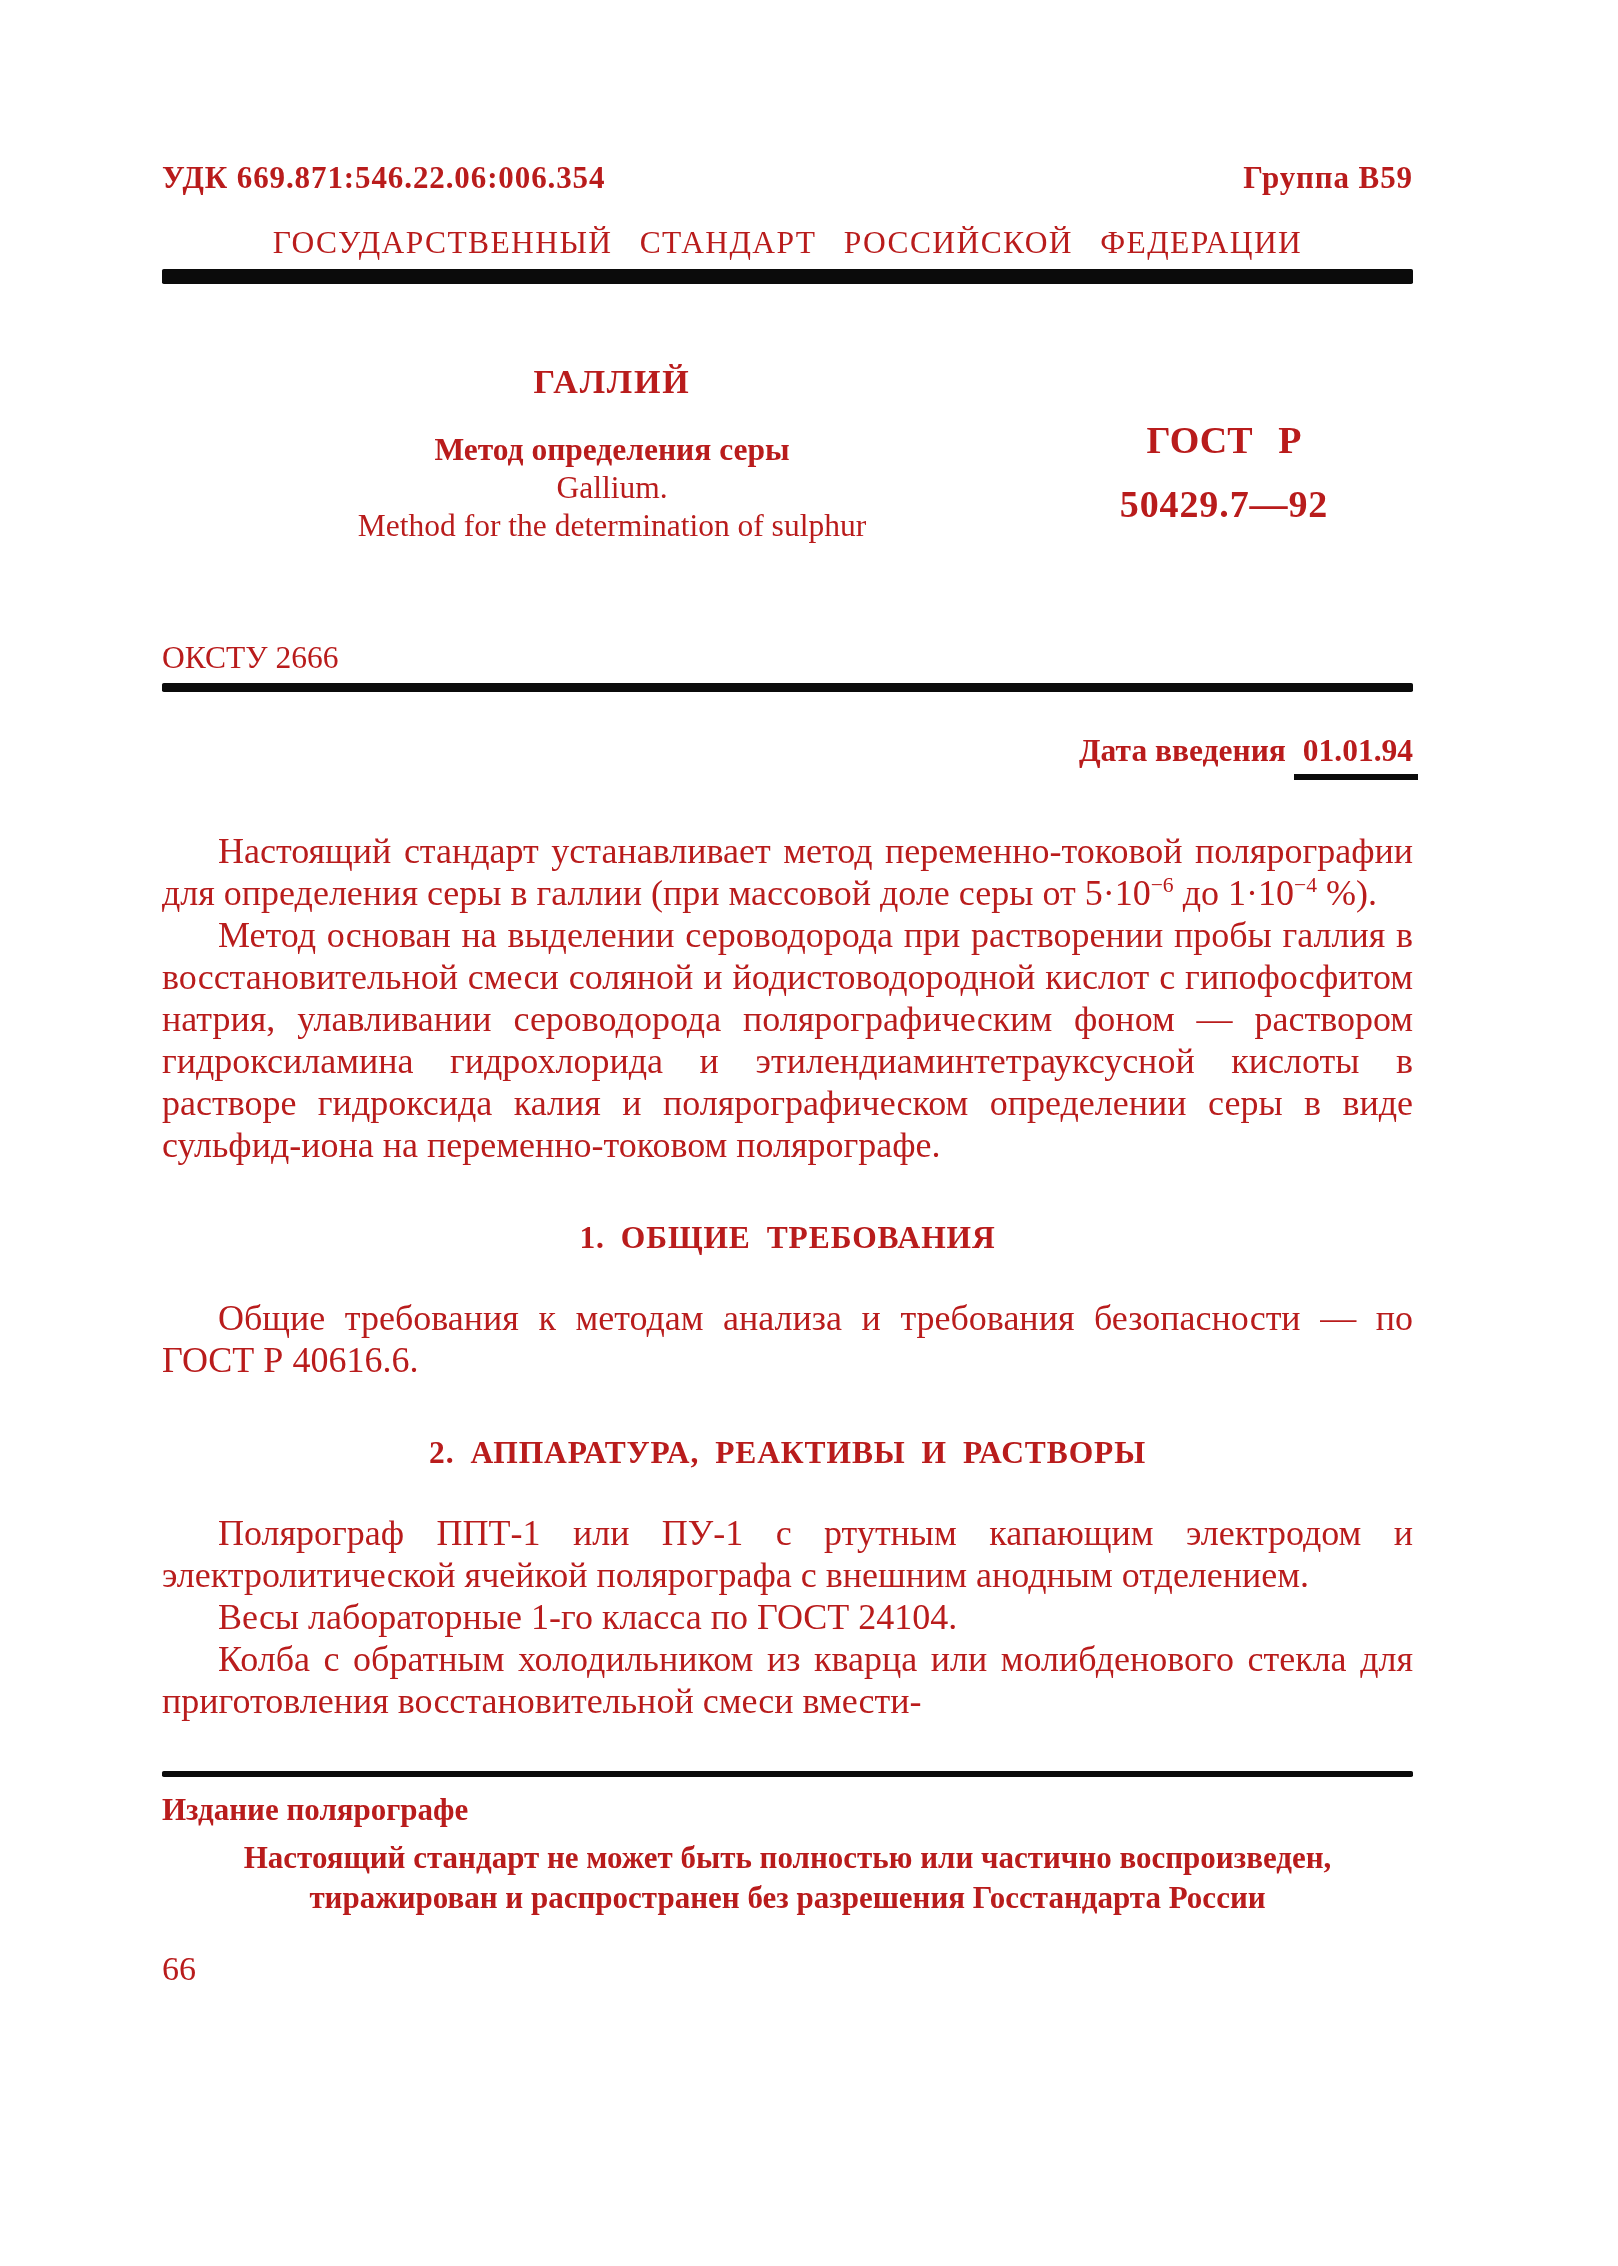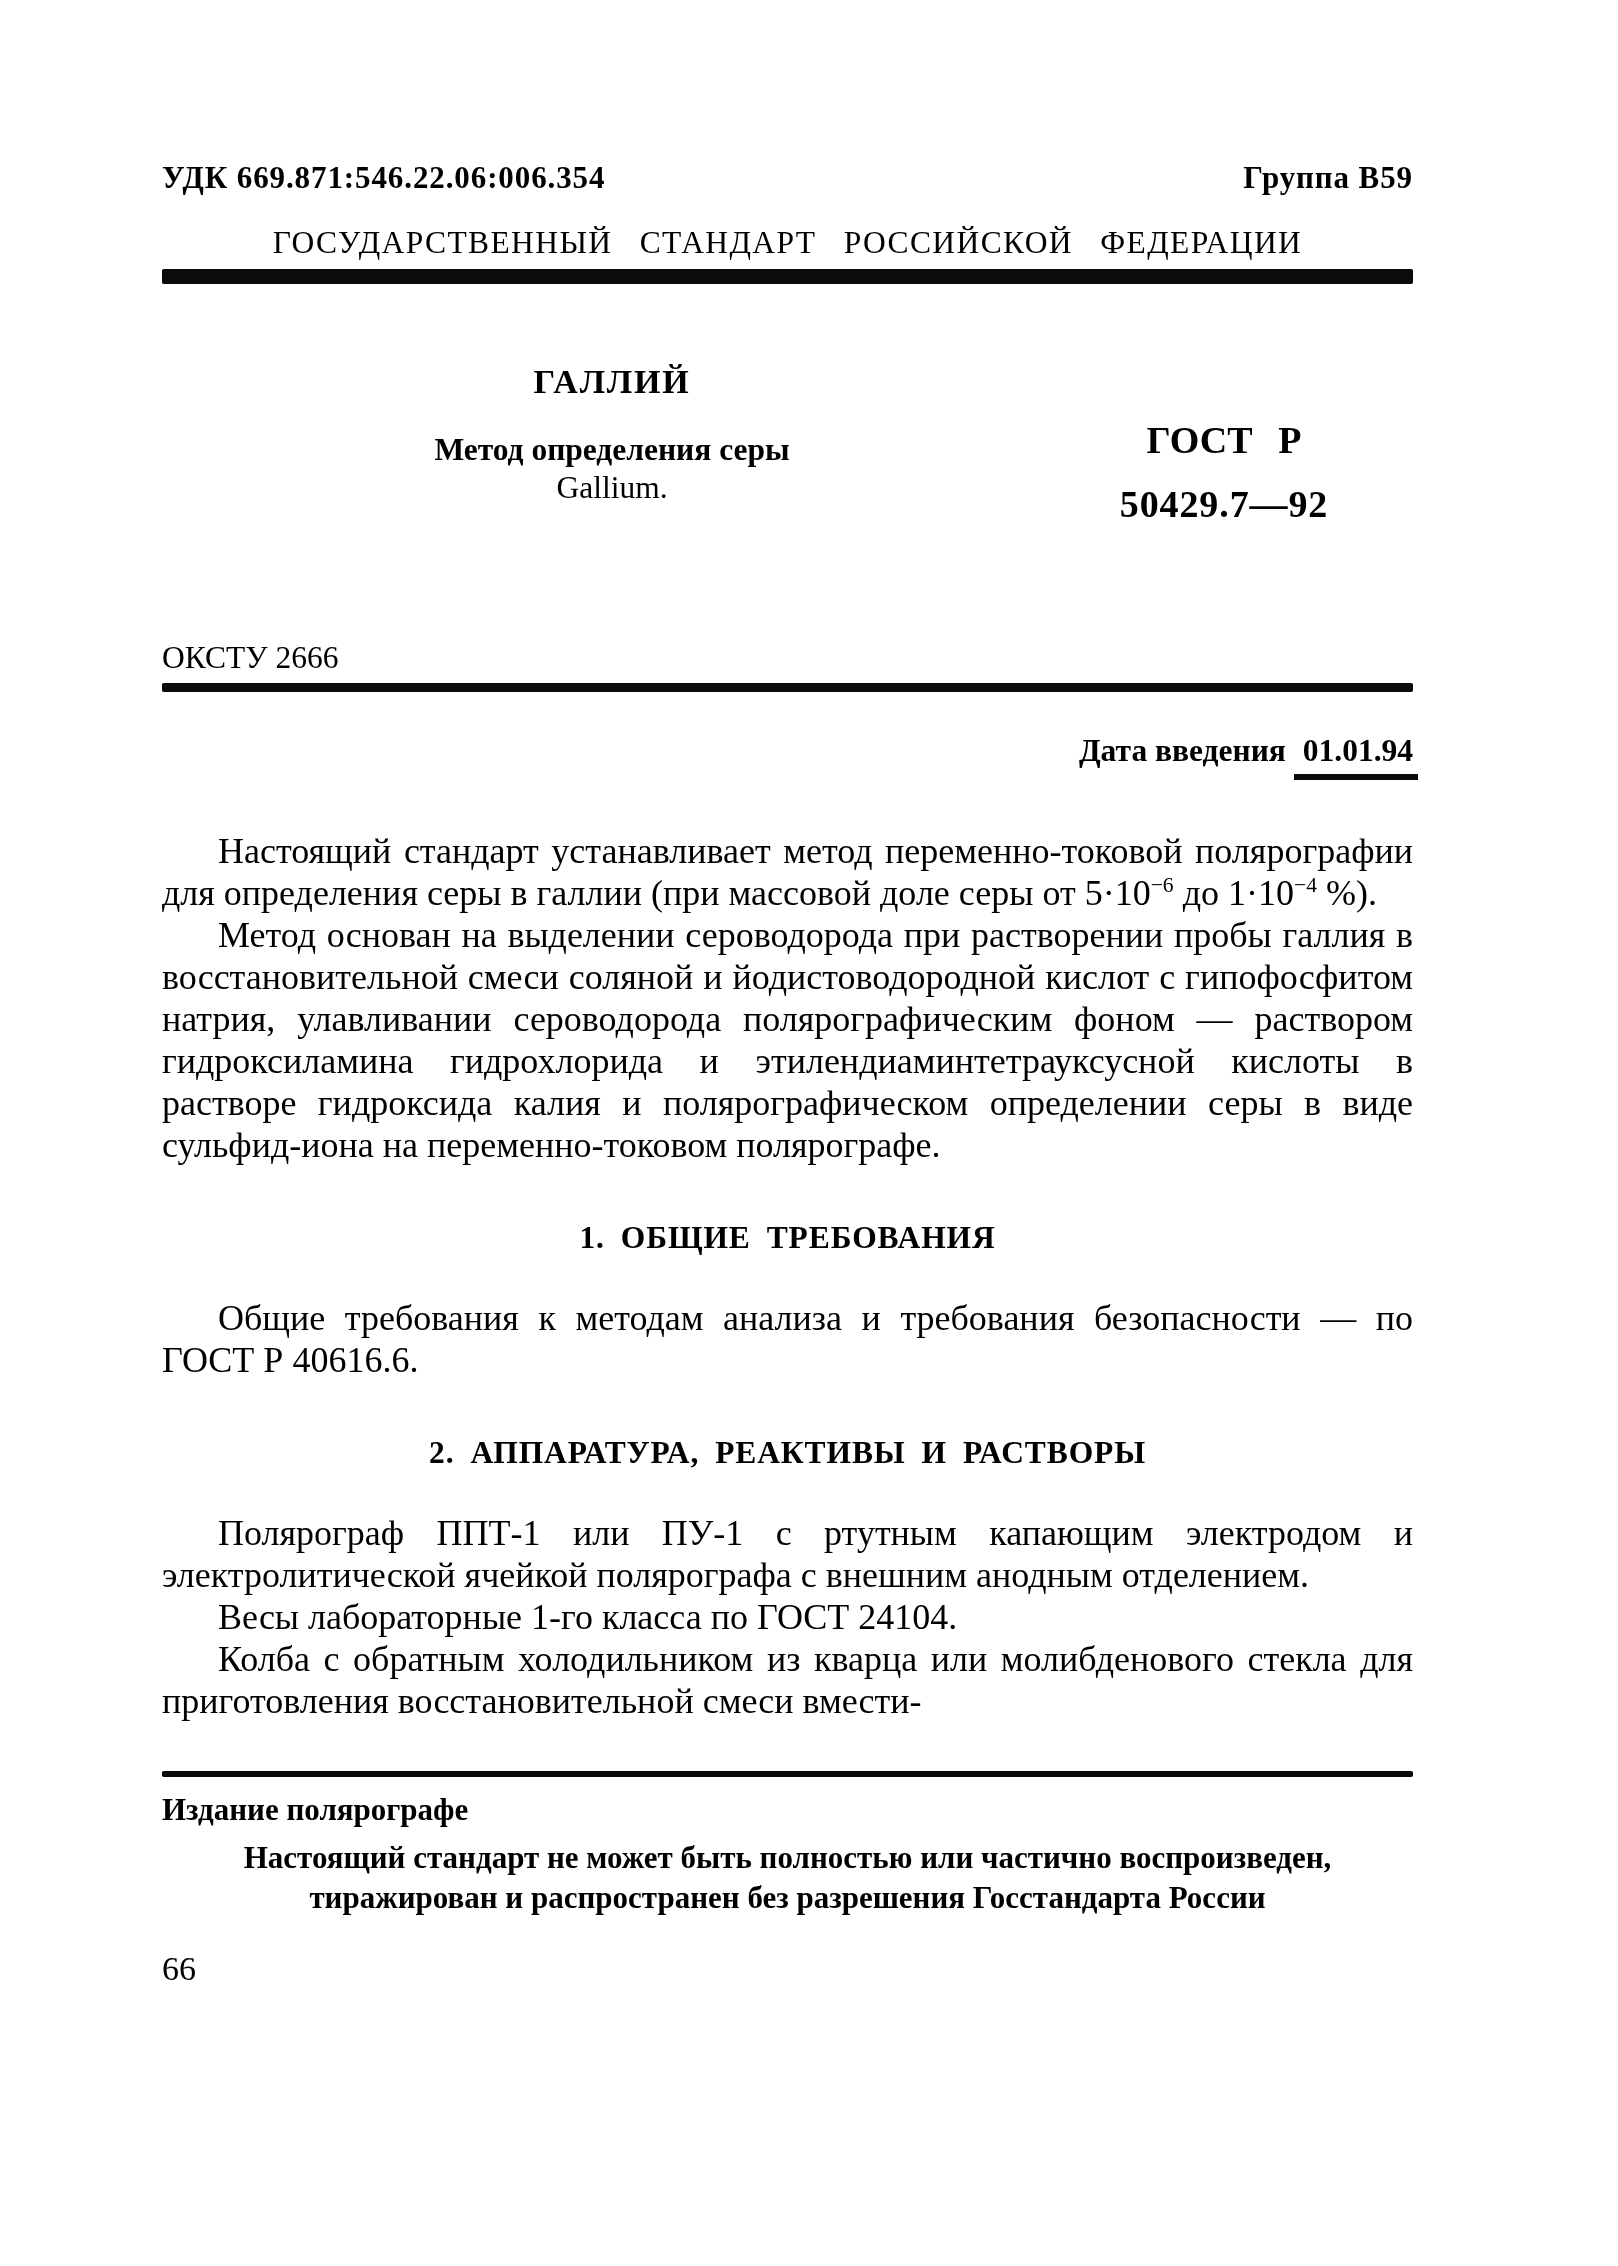--- a/index.html
+++ b/index.html
@@ -6,21 +6,21 @@
     margin: 0;
     padding: 0;
     background: #ffffff;
   }
   .page {
     position: relative;
     width: 1618px;
     height: 2266px;
     box-sizing: border-box;
     background: #ffffff;
-    color: #000000;
+    color: #b91c1c;
     font-family: "Liberation Serif", "DejaVu Serif", serif;
     padding: 160px 205px 0 162px;
     overflow: hidden;
   }
   .content { width: 1251px; }
 
   .header-row {
     display: flex;
     justify-content: space-between;
     align-items: baseline;
@@ -164,20 +164,21 @@
     </div>
 
     <div class="org-header">ГОСУДАРСТВЕННЫЙ СТАНДАРТ РОССИЙСКОЙ ФЕДЕРАЦИИ</div>
     <div class="bar-thick"></div>
 
     <div class="title-block">
       <div class="title-left">
         <div class="doc-title">ГАЛЛИЙ</div>
         <div class="doc-subtitle">Метод определения серы</div>
         <div class="doc-en1">Gallium.</div>
+        <div class="doc-en2">Method for the determination of sulphur</div>
       </div>
       <div class="title-right">
         <div class="desig-line1">ГОСТ Р</div>
         <div class="desig-line2">50429.7—92</div>
       </div>
     </div>
 
     <div class="okstu">ОКСТУ 2666</div>
     <div class="rule-mid"></div>
 

